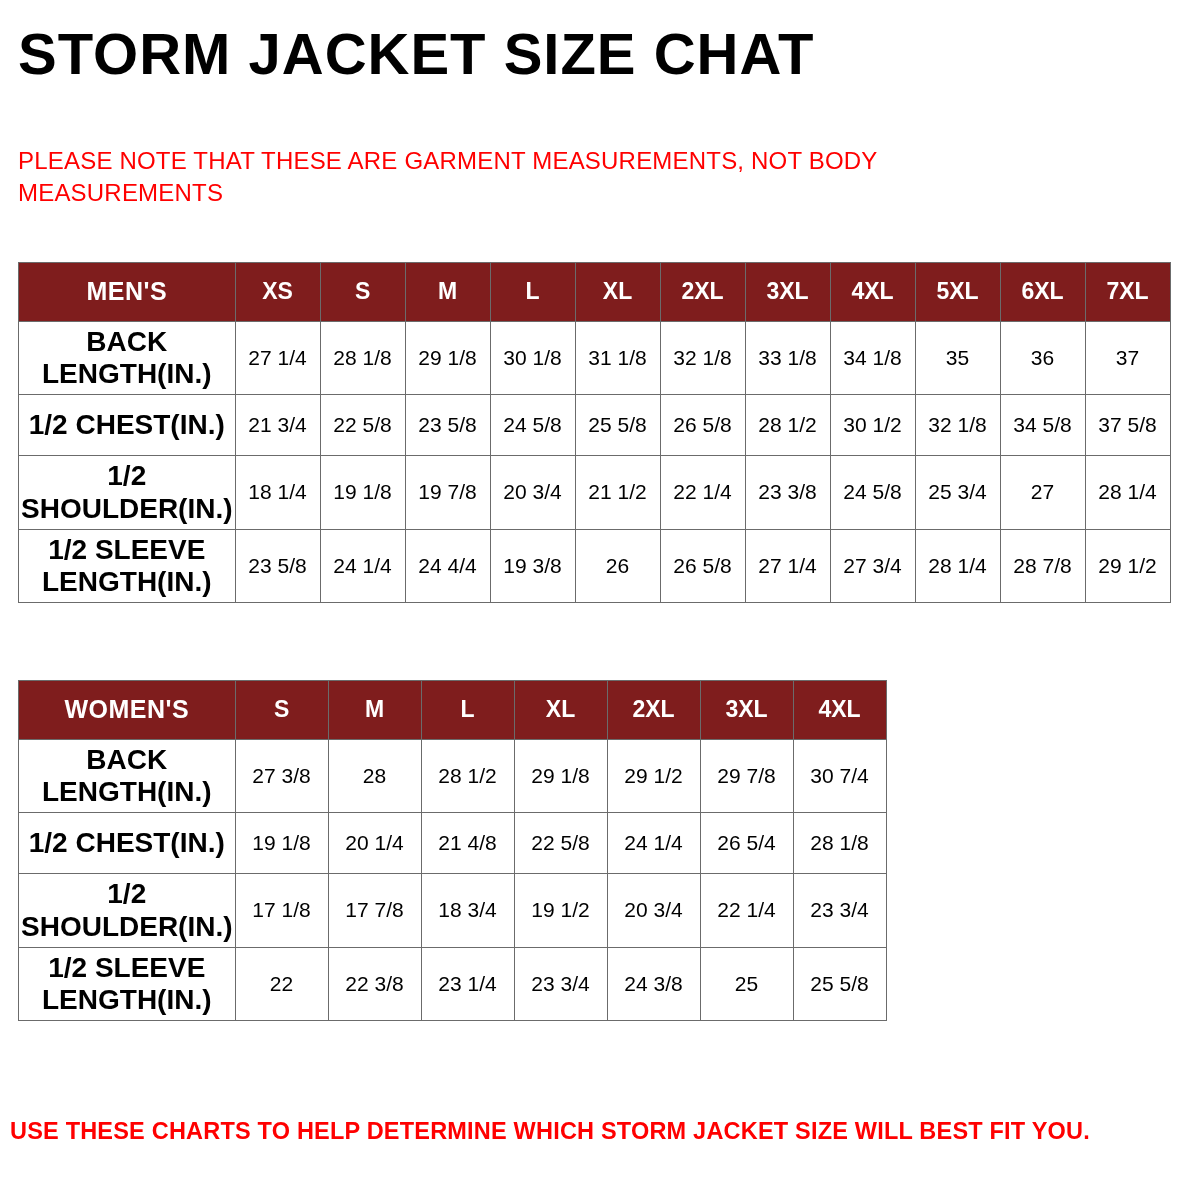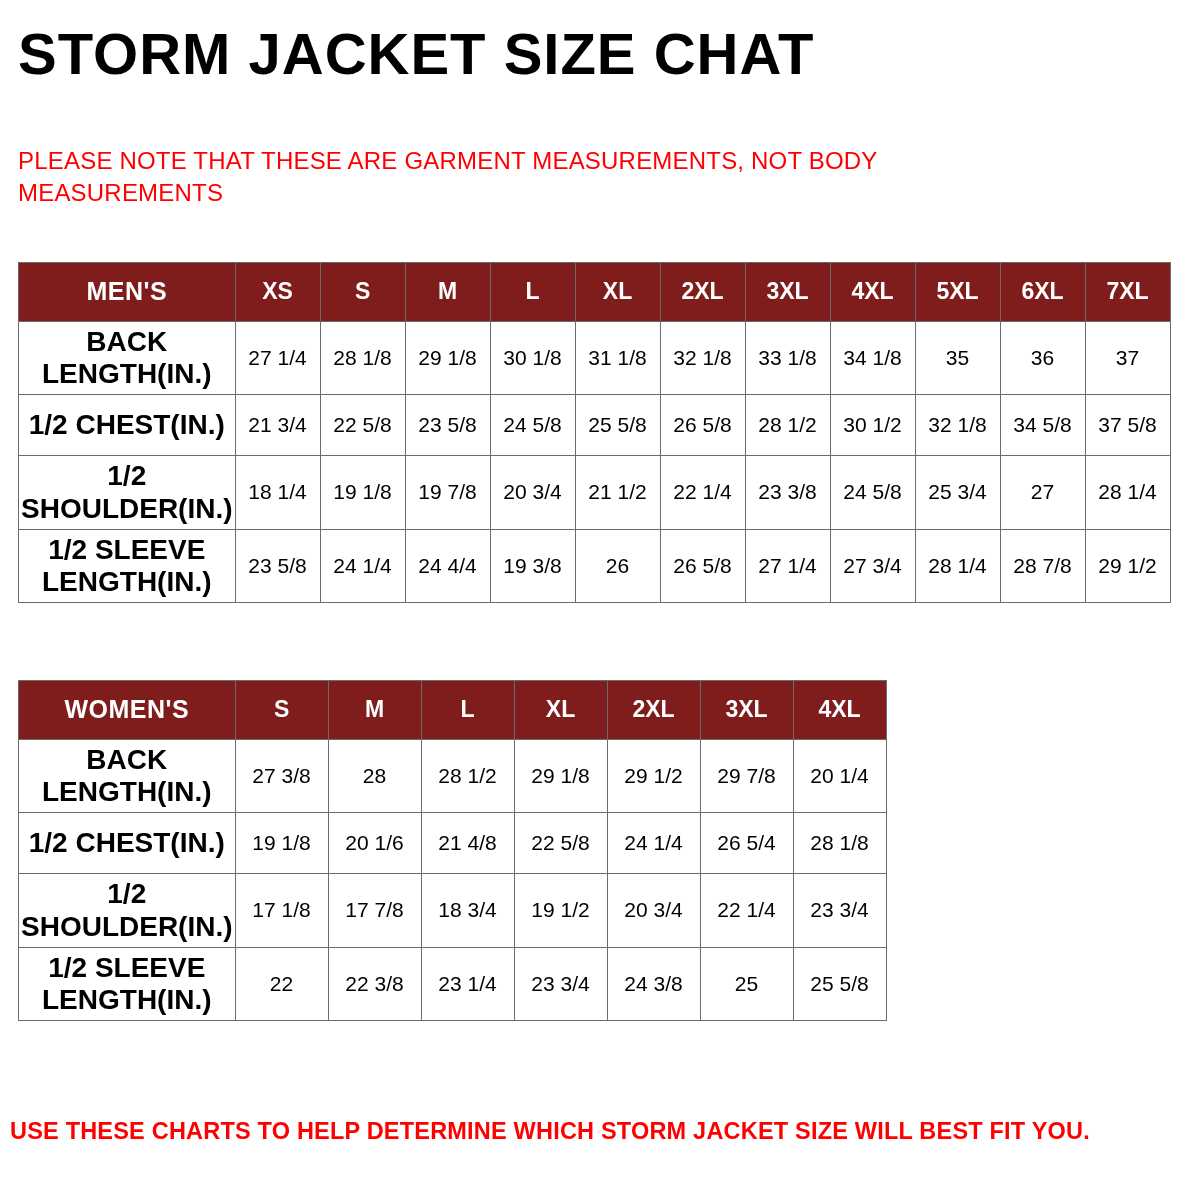--- a/index.html
+++ b/index.html
@@ -230,26 +230,26 @@
       </thead>
       <tbody id="women-body">
           <tr>
             <td class="rowlabel">BACK LENGTH(IN.)</td>
             <td class="val">27 3/8</td>
             <td class="val">28</td>
             <td class="val">28 1/2</td>
             <td class="val">29 1/8</td>
             <td class="val">29 1/2</td>
             <td class="val">29 7/8</td>
-            <td class="val">20 1/4</td>
+            <td class="val">30 7/4</td>
           </tr>
           <tr>
             <td class="rowlabel">1/2 CHEST(IN.)</td>
             <td class="val">19 1/8</td>
-            <td class="val">20 1/6</td>
+            <td class="val">20 1/4</td>
             <td class="val">21 4/8</td>
             <td class="val">22 5/8</td>
             <td class="val">24 1/4</td>
             <td class="val">26 5/4</td>
             <td class="val">28 1/8</td>
           </tr>
           <tr>
             <td class="rowlabel">1/2 SHOULDER(IN.)</td>
             <td class="val">17 1/8</td>
             <td class="val">17 7/8</td>

